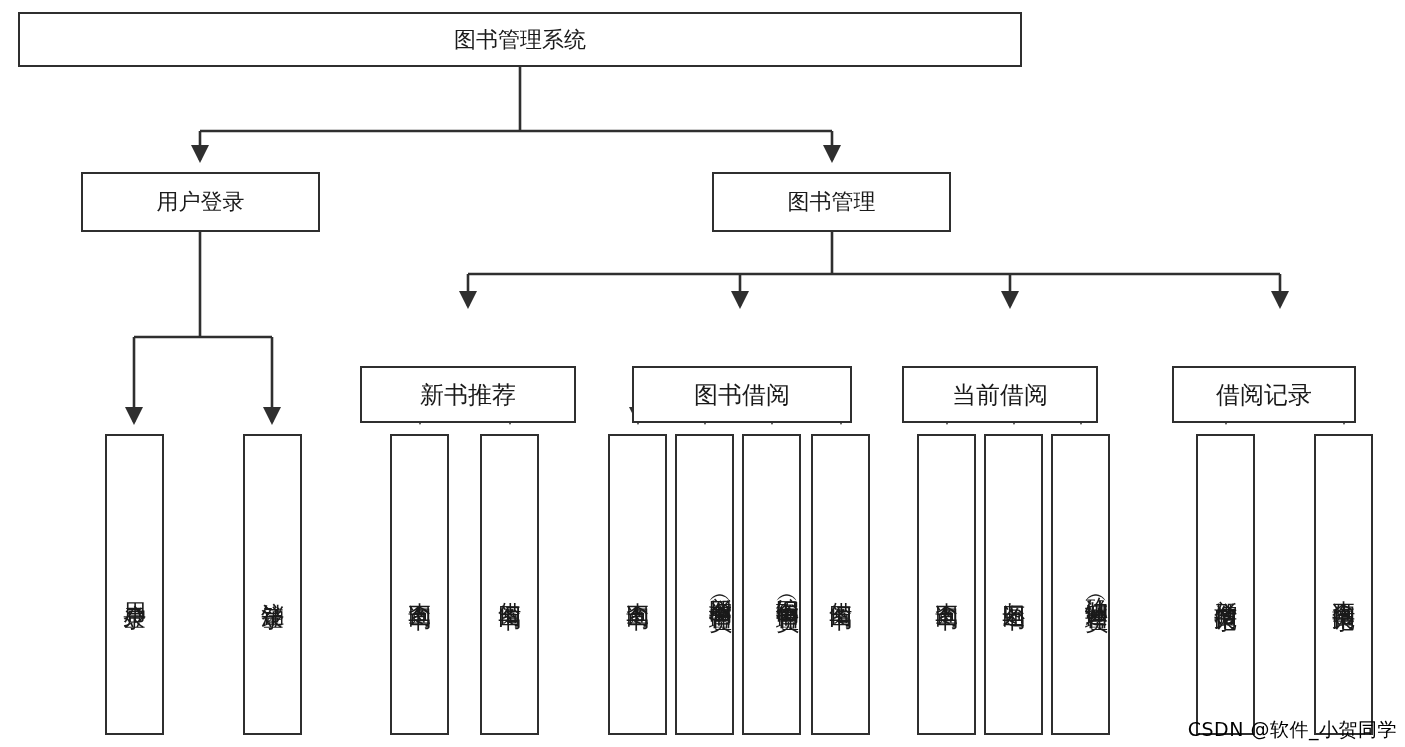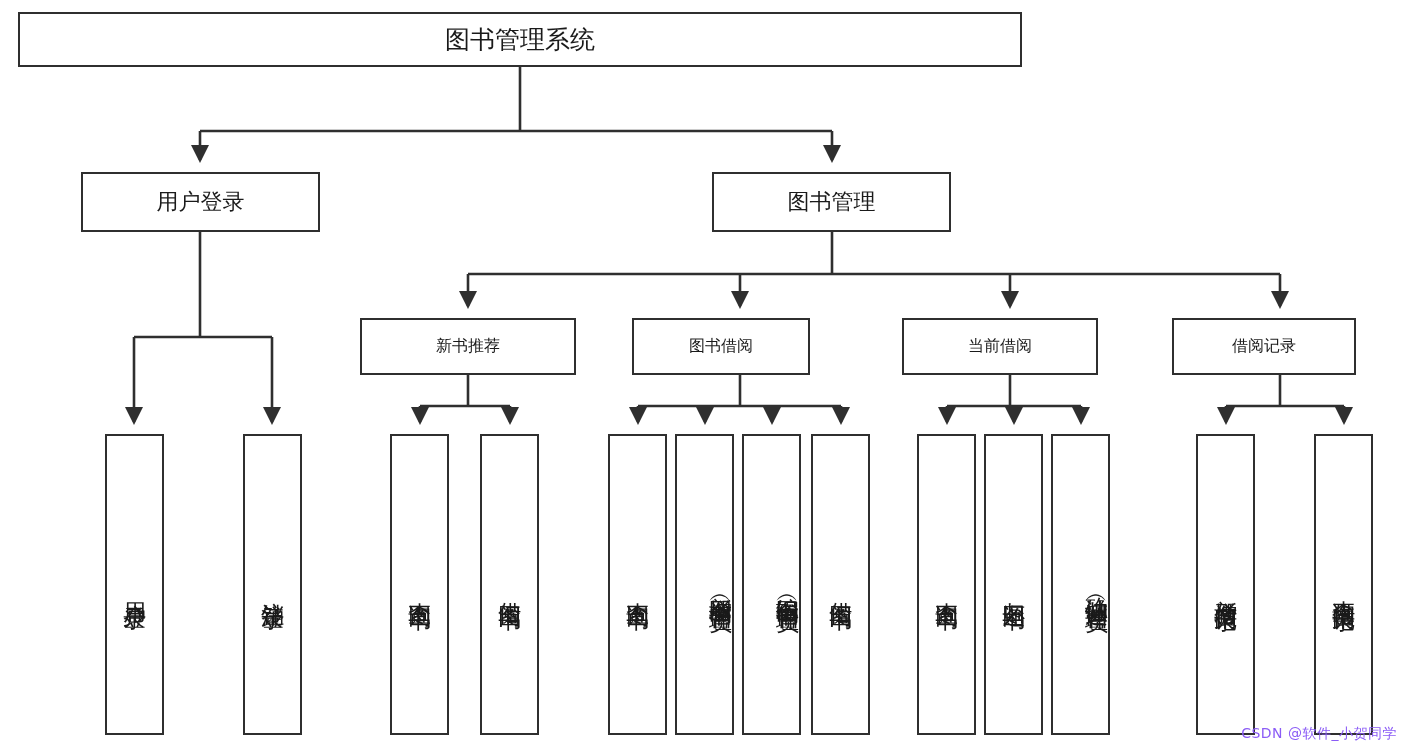--- a/index.html
+++ b/index.html
@@ -29,27 +29,28 @@
     position: absolute;
     box-sizing: border-box;
     background: #ffffff;
     border: 2.5px solid #2f2f2f;
     display: flex;
     align-items: center;
     justify-content: center;
     color: #1a1a1a;
   }
   .node.root {
-    font-size: 25px;
+    font-size: 22px;
   }
   .node.lvl2 {
     font-size: 22px;
   }
   .node.lvl3 {
-    font-size: 16px;
+    font-size: 24px;
+    margin-top: 48px;
   }
   .node.leaf {
     writing-mode: vertical-rl;
     text-orientation: upright;
     font-size: 23px;
     letter-spacing: 2px;
     padding-top: 6px;
     align-items: flex-start;
     justify-content: center;
     line-height: 1.02;
@@ -57,22 +58,22 @@
   .node.leaf.centered {
     align-items: center;
   }
   .label {
     white-space: pre-line;
   }
   #watermark {
     position: absolute;
     right: 8px;
     bottom: 4px;
-    font-size: 14px;
-    color: #8b5cf6;
+    font-size: 19px;
+    color: #000000;
     letter-spacing: 0.5px;
     white-space: nowrap;
   }
 </style>
 </head>
 <body>
 
 <div id="canvas">
 
   <svg id="edges" viewBox="0 0 1405 747" xmlns="http://www.w3.org/2000/svg">
@@ -132,21 +133,21 @@
   <div class="node lvl2" style="left:81px; top:172px; width:239px; height:60px;">
     <span class="label">用户登录</span>
   </div>
   <div class="node lvl2" style="left:712px; top:172px; width:239px; height:60px;align-items:center;">
     <span class="label">图书管理</span>
   </div>
 
   <div class="node lvl3" style="left:360px; top:318px; width:216px; height:57px;">
     <span class="label">新书推荐</span>
   </div>
-  <div class="node lvl3" style="left:632px; top:318px; width:178px; height:57px;">
+  <div class="node lvl3" style="left:632px; top:318px; width:220px; height:57px;">
     <span class="label">图书借阅</span>
   </div>
   <div class="node lvl3" style="left:902px; top:318px; width:196px; height:57px;">
     <span class="label">当前借阅</span>
   </div>
   <div class="node lvl3" style="left:1172px; top:318px; width:184px; height:57px;">
     <span class="label">借阅记录</span>
   </div>
 
   <div class="node leaf centered" style="left:105px; top:434px; width:59px; height:301px;">

